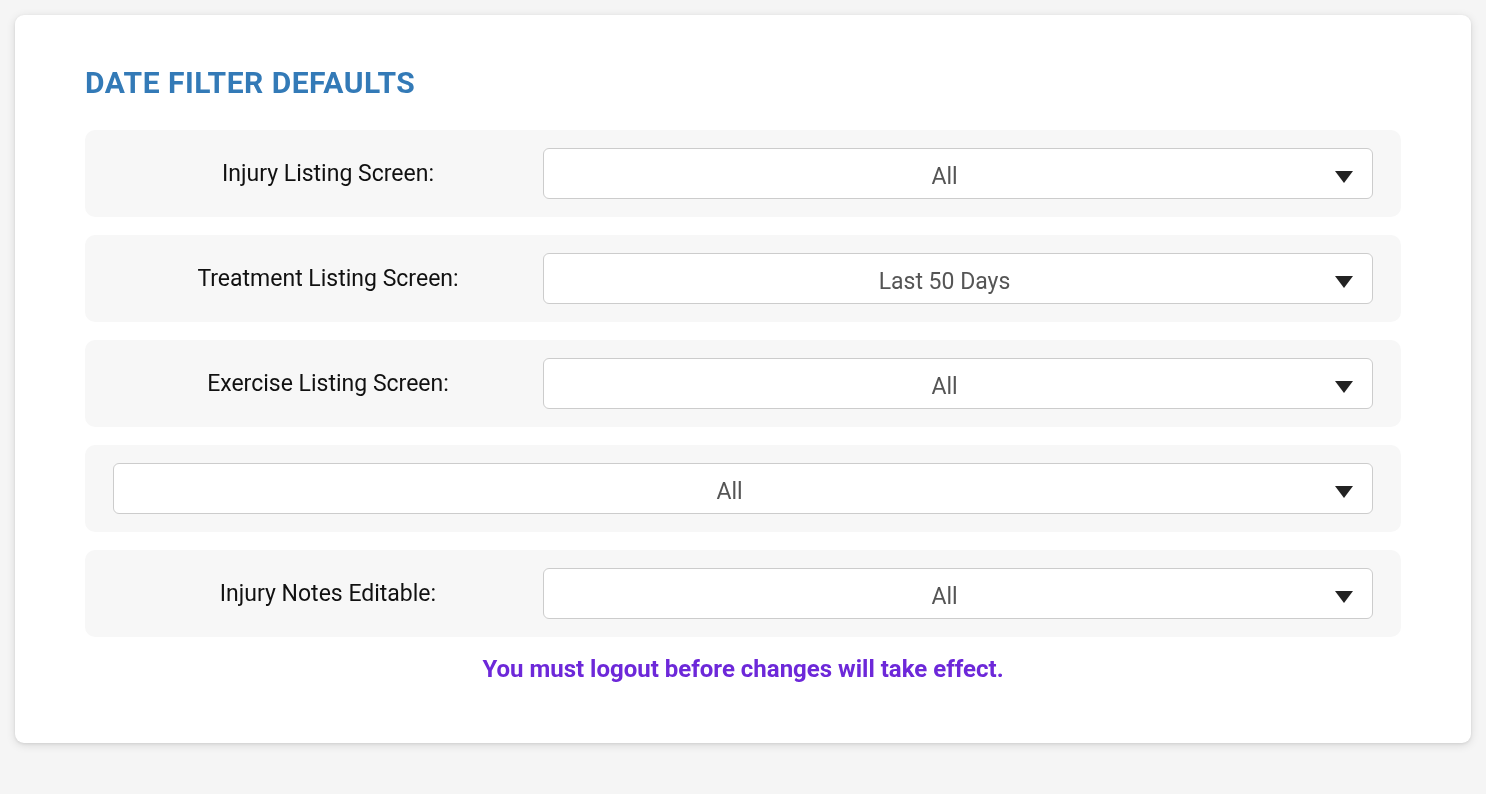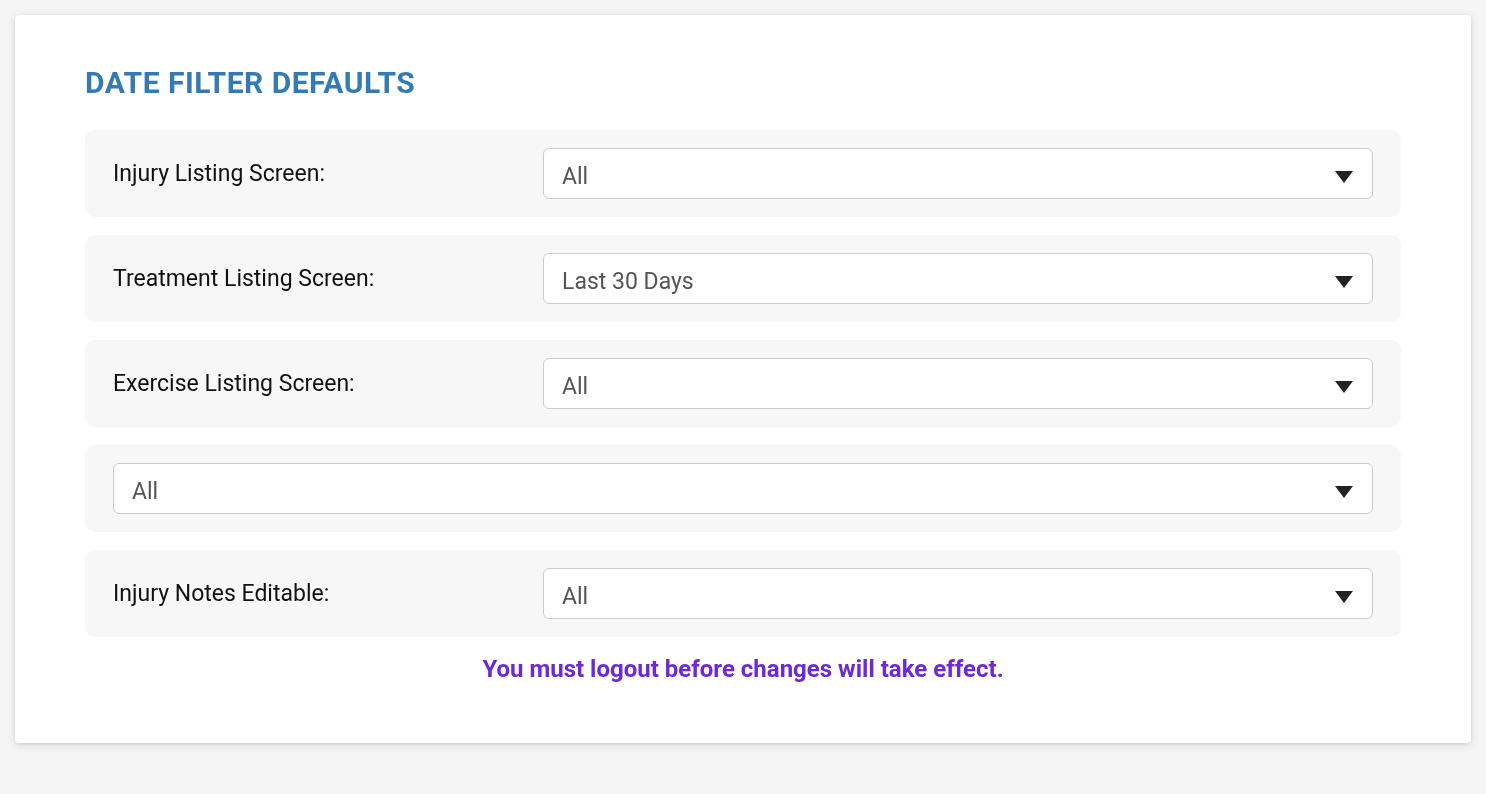--- a/index.html
+++ b/index.html
@@ -9,21 +9,21 @@
     }
 
     body {
       font-family: -apple-system, BlinkMacSystemFont, "Segoe UI", Roboto, "Helvetica Neue", Arial, sans-serif;
       background-color: #f5f5f5;
       padding: 15px;
     }
 
     .card {
       background-color: #ffffff;
-      border-radius: 4px;
+      border-radius: 9px;
       box-shadow: 0 2px 10px rgba(0, 0, 0, 0.12), 0 1px 3px rgba(0,0,0,0.08);
       padding: 50px 70px 60px 70px;
       max-width: 1456px;
       margin: 0 auto;
     }
 
     .section-title {
       color: #337ab7;
       font-size: 30px;
       font-weight: 700;
@@ -31,20 +31,21 @@
       margin-bottom: 30px;
     }
 
     .form-row {
       display: flex;
       align-items: center;
       background-color: #f7f7f7;
       border-radius: 10px;
       padding: 18px 28px;
       margin-bottom: 18px;
+      text-align: center;
     }
 
     .form-label {
       flex: 0 0 430px;
       font-size: 23px;
       color: #111;
       font-weight: 400;
     }
 
     .select-wrapper {
@@ -99,21 +100,21 @@
   <div class="form-row">
     <label class="form-label">Injury Listing Screen:</label>
     <div class="select-wrapper">
       <div class="select-control">All</div>
     </div>
   </div>
 
   <div class="form-row">
     <label class="form-label">Treatment Listing Screen:</label>
     <div class="select-wrapper">
-      <div class="select-control">Last 30 Days</div>
+      <div class="select-control">Last 50 Days</div>
     </div>
   </div>
 
   <div class="form-row">
     <label class="form-label">Exercise Listing Screen:</label>
     <div class="select-wrapper">
       <div class="select-control">All</div>
     </div>
   </div>
 

